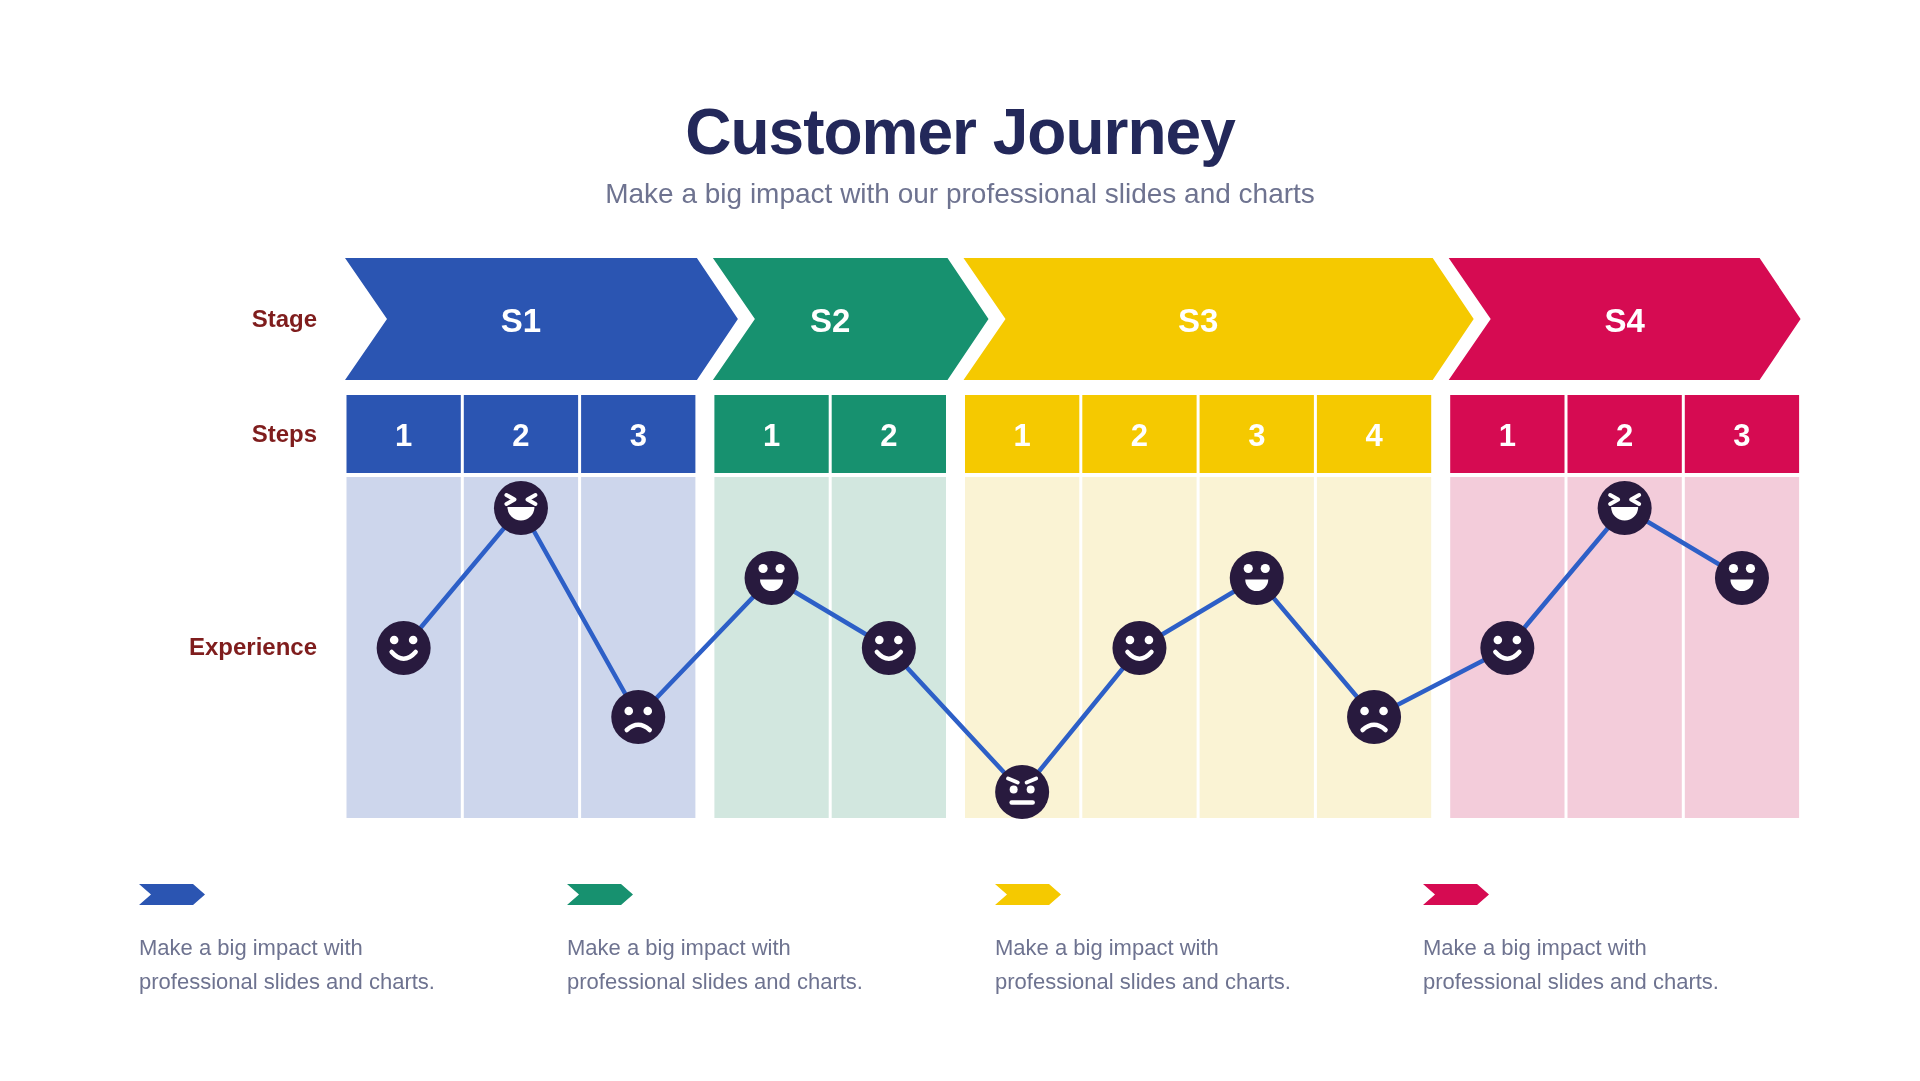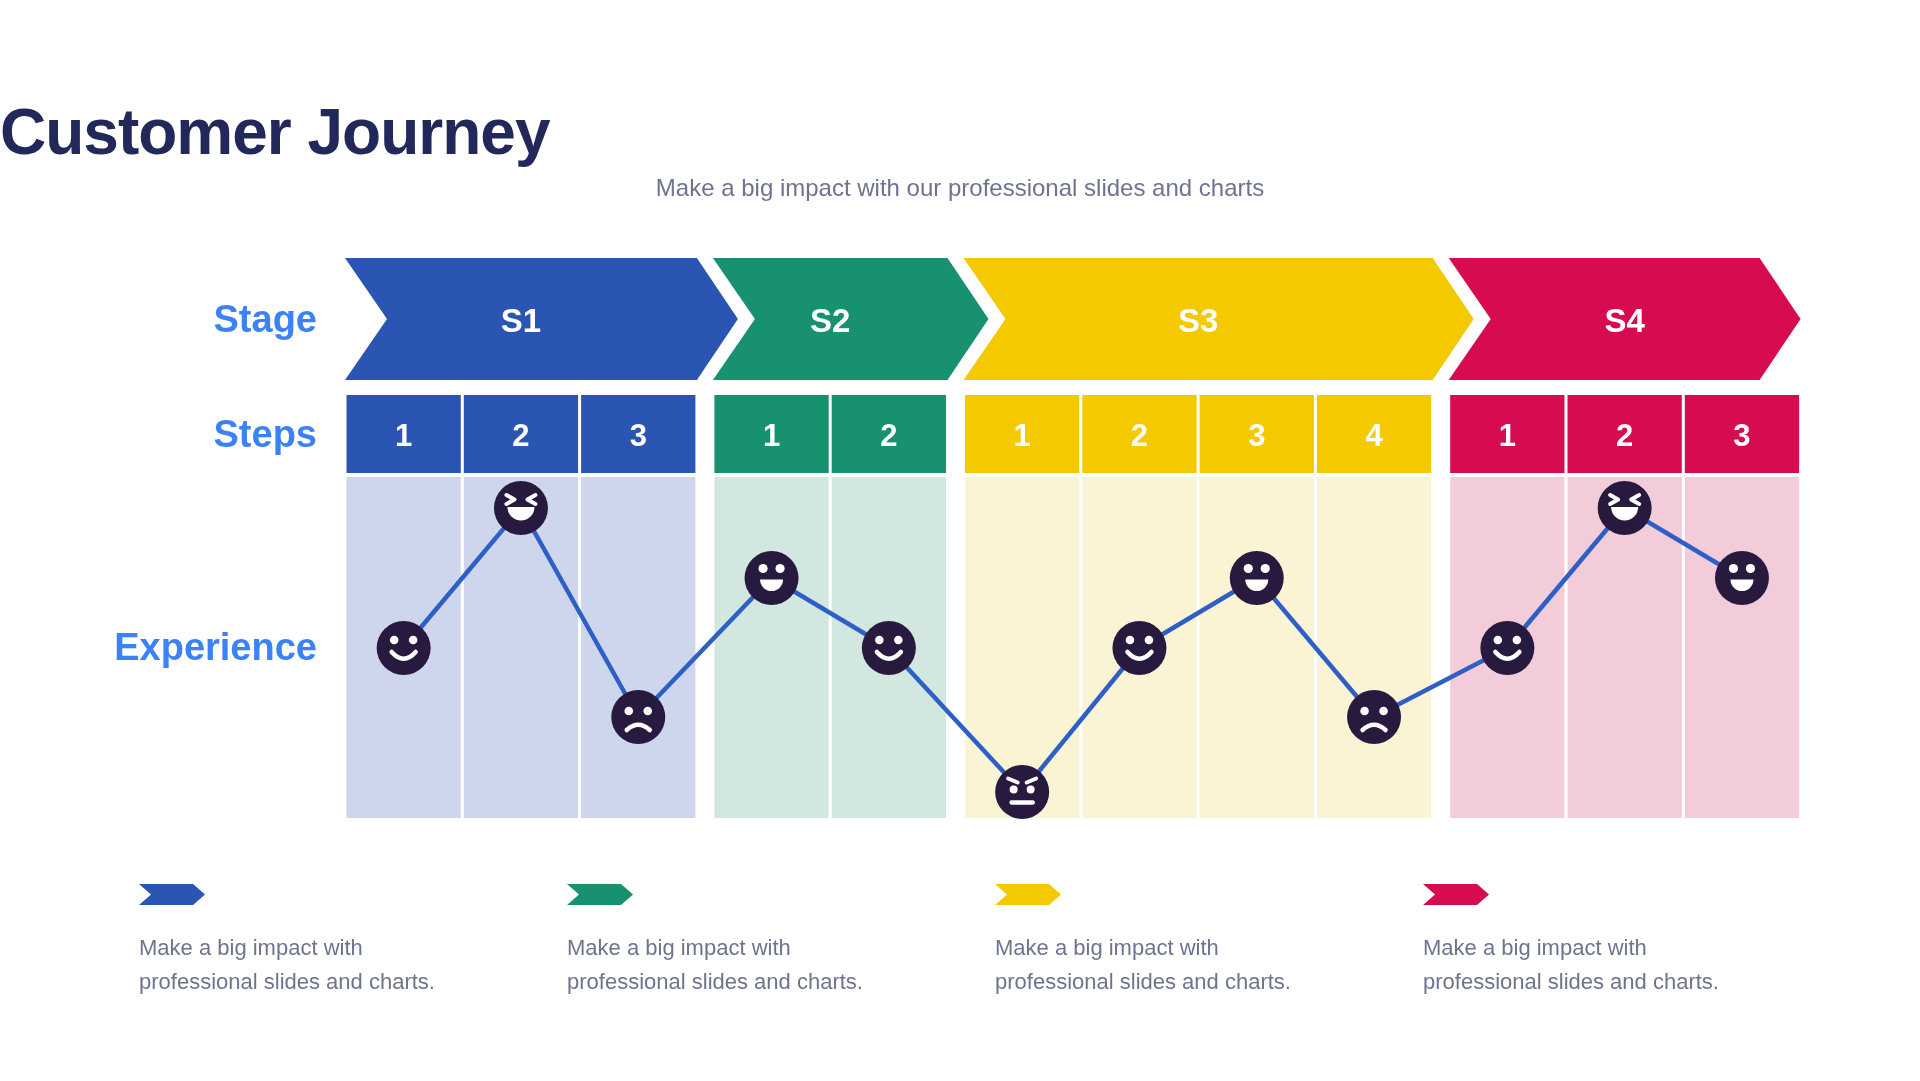--- a/index.html
+++ b/index.html
@@ -1,30 +1,30 @@
 <!DOCTYPE html>
 <html><head>
 <meta charset="utf-8">
 <style>
   html,body{margin:0;padding:0;background:#ffffff;}
   .canvas{
     position:relative;width:1920px;height:1081px;background:#ffffff;
     font-family:"Liberation Sans",sans-serif;overflow:hidden;
   }
   .title{
-    position:absolute;left:0;right:0;top:52px;
+    position:absolute;left:0;right:0;top:52px;text-align:center;
     font-size:64px;font-weight:700;color:#23285a;letter-spacing:-1px;
   }
   .subtitle{
     position:absolute;left:0;right:0;top:150px;text-align:center;
-    font-size:24px;color:#6e7390;font-weight:400;
+    font-size:28px;color:#6e7390;font-weight:400;
   }
   .row-label{
     position:absolute;left:0;width:317px;text-align:right;
-    font-weight:700;font-size:38px;color:#3b82f6;line-height:36px;
+    font-weight:700;font-size:24px;color:#7f1d1d;line-height:36px;
   }
   #lbl-stage{top:301px;}
   #lbl-steps{top:416px;}
   #lbl-experience{top:629px;}
   #chart{position:absolute;left:0;top:0;width:1920px;height:1081px;}
   .legend-item{position:absolute;top:884px;width:340px;}
   .legend-arrow{display:block;width:66px;height:21px;}
   .legend-text{margin-top:26px;font-size:22px;line-height:33.5px;color:#6e7390;}
 </style>
 </head>

